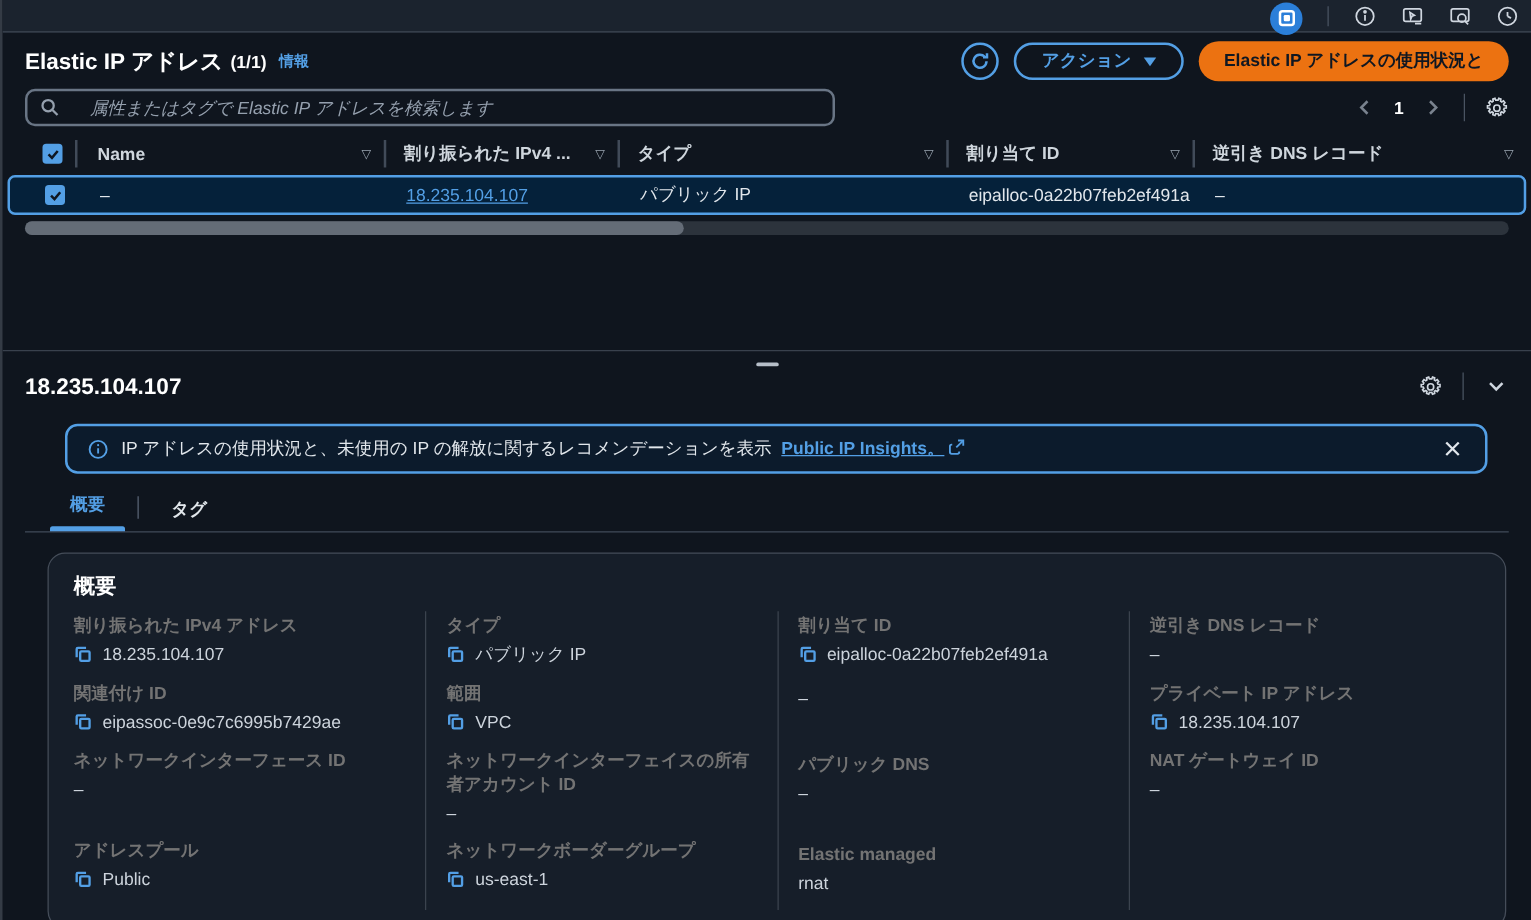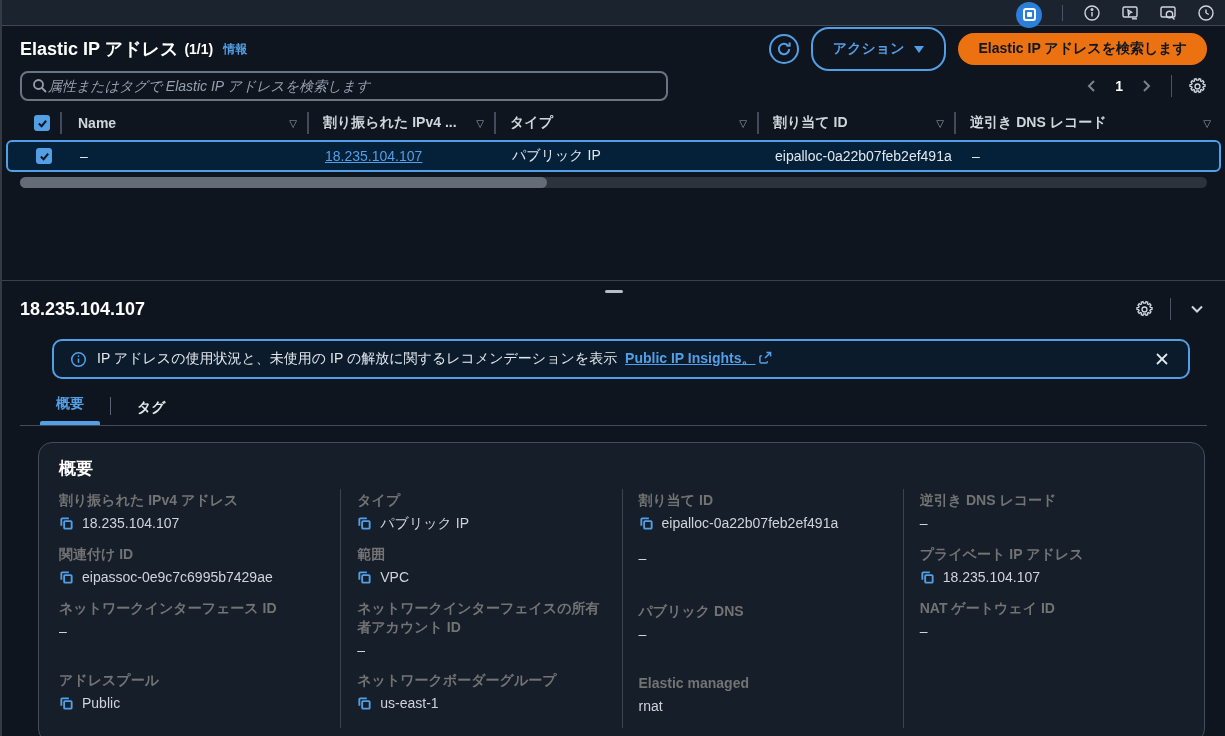--- a/index.html
+++ b/index.html
@@ -27,35 +27,35 @@
   .chrome-ic * { stroke:#cfd6df; stroke-width:1.4; fill:none; }
   
   .list-panel { padding:8px 18px 0 18px; }
   .header-row { height:30px; display:flex; align-items:center; margin-bottom:6px; }
   .page-title { font-size:18px; font-weight:bold; color:#ffffff; }
   .page-count { font-size:14px; font-weight:bold; color:#ffffff; margin-left:6px; }
   .info-link { font-size:12px; font-weight:bold; color:#539fe5; margin-left:10px; text-decoration:none; }
   .header-actions { margin-left:auto; display:flex; align-items:center; gap:12px; }
   .refresh-btn { width:30px; height:30px; border-radius:50%; border:2px solid #539fe5; background:none; display:flex; align-items:center; justify-content:center; cursor:pointer; }
   .btn-secondary {
-    height:44px; border:2px solid #539fe5; border-radius:18px; background:none;
+    height:30px; border:2px solid #539fe5; border-radius:18px; background:none;
     color:#539fe5; font-size:14px; font-weight:bold; padding:2px 20px;
     display:flex; align-items:center; gap:10px; cursor:pointer;
     font-family:inherit;
   }
   .caret-dn { width:0; height:0; border-left:5px solid transparent; border-right:5px solid transparent; border-top:7px solid #539fe5; }
   .btn-primary {
     height:32px; border:none; border-radius:18px; background:#ec7211;
     color:#0f1722; font-size:14px; font-weight:bold; padding:0 20px; cursor:pointer;
     font-family:inherit;
   }
   .toolbar-row { height:32px; display:flex; align-items:center; margin-bottom:6px; }
   .search-box {
     width:648px; height:30px; border:2px solid #697585; border-radius:8px;
-    display:flex; align-items:center; padding:0 10px; gap:0; background:#0f151e;
+    display:flex; align-items:center; padding:0 10px; gap:24px; background:#0f151e;
   }
   .search-box input {
     flex:1; background:none; border:none; outline:none; color:#d1d5db;
     font-size:14px; font-style:italic; font-family:inherit;
   }
   .search-box input::placeholder { color:#95a0ae; font-style:italic; }
   .toolbar-right { margin-left:auto; display:flex; align-items:center; gap:10px; }
   .pg-btn { background:none; border:none; cursor:pointer; display:flex; align-items:center; padding:2px; }
   .pg-num { color:#ffffff; font-size:14px; font-weight:bold; padding:0 4px; }
   .v-div { width:1px; height:22px; background:#4a5462; margin:0 6px; }
@@ -162,21 +162,21 @@
       <button class="refresh-btn">
         <svg width="16" height="16" viewBox="0 0 16 16">
           <path d="M13.2 8a5.2 5.2 0 1 1-1.4-3.6" fill="none" stroke="#539fe5" stroke-width="2"></path>
           <path d="M13.6 1.6v3.2h-3.2" fill="none" stroke="#539fe5" stroke-width="2"></path>
         </svg>
       </button>
       <button class="btn-secondary">
         <span>アクション</span>
         <span class="caret-dn"></span>
       </button>
-      <button class="btn-primary">Elastic IP アドレスを検索します</button>
+      <button class="btn-primary">Elastic IP アドレスの使用状況と</button>
     </div>
   </div>
 
   <div class="toolbar-row">
     <div class="search-box">
       <svg width="16" height="16" viewBox="0 0 16 16">
         <circle cx="6.5" cy="6.5" r="4.5" fill="none" stroke="#95a0ae" stroke-width="1.8"></circle>
         <line x1="10" y1="10" x2="14" y2="14" stroke="#95a0ae" stroke-width="1.8"></line>
       </svg>
       <input type="text" placeholder="属性またはタグで Elastic IP アドレスを検索します" style="">

